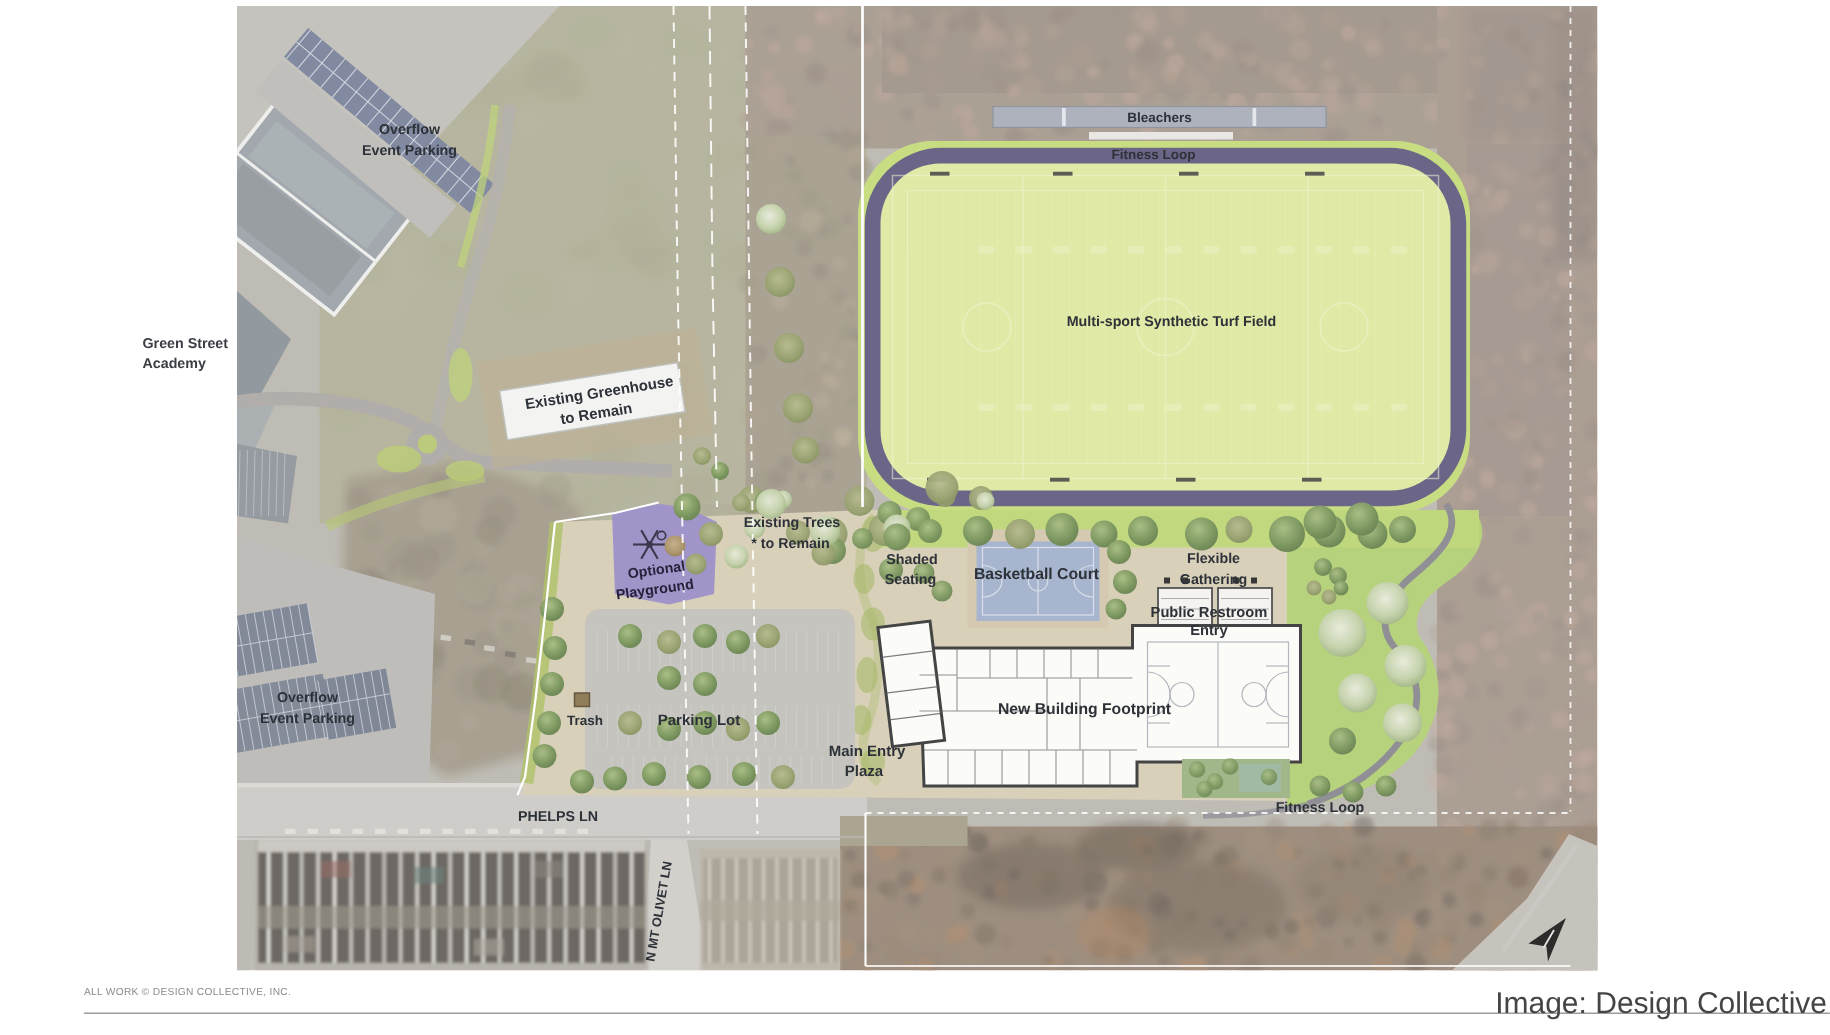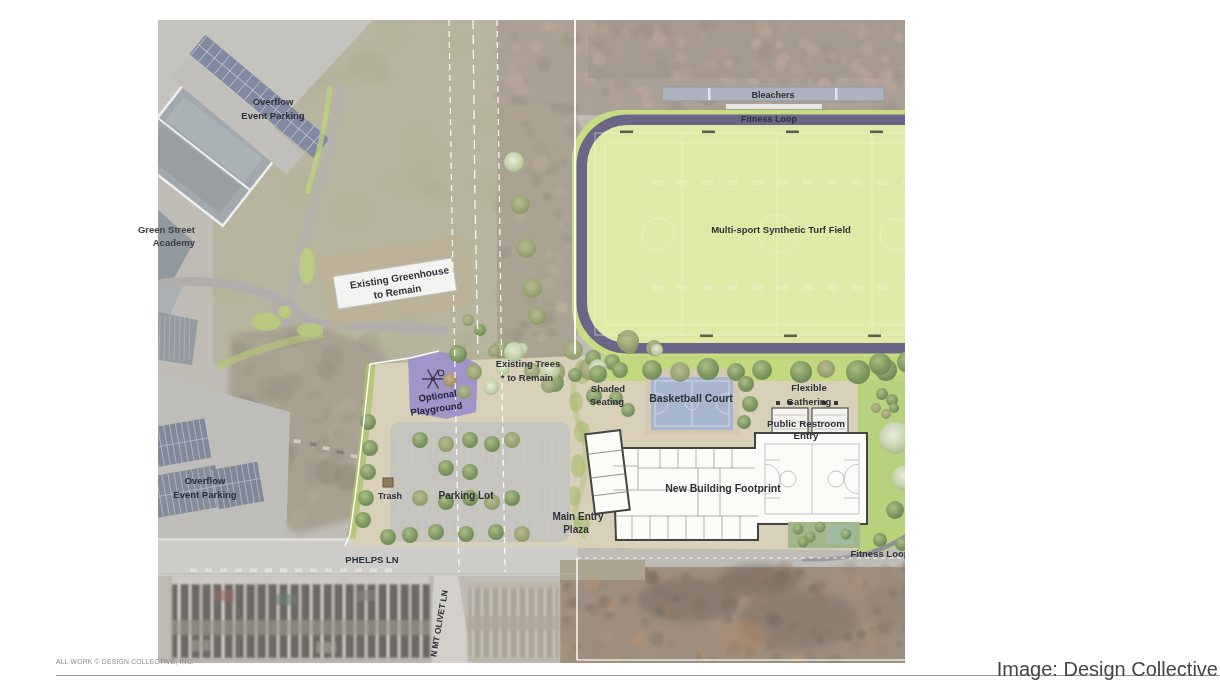--- a/index.html
+++ b/index.html
@@ -1,17 +1,17 @@
 <!DOCTYPE html>
 <html><head>
 <meta charset="utf-8">
 <style>
 html,body{margin:0;padding:0;background:#ffffff;width:1220px;height:690px;overflow:hidden;font-family:"Liberation Sans",sans-serif;}
-#photo{position:absolute;left:158px;top:20px;width:747px;height:643px;overflow:hidden;}
-#gsa{position:absolute;left:95px;top:223px;width:100px;text-align:right;font-size:9.5px;font-weight:700;color:#3a3e44;line-height:13px;}
+#photo{position:absolute;left:158px;top:4px;width:907px;height:643px;overflow:hidden;}
+#gsa{position:absolute;left:95px;top:223px;width:100px;text-align:left;font-size:9.5px;font-weight:700;color:#3a3e44;line-height:13px;}
 #cr{position:absolute;left:56px;top:658px;font-size:6.8px;color:#8c8c8c;letter-spacing:0.2px;}
 #rule{position:absolute;left:56px;top:675px;width:1164px;height:1px;background:#9c9c9c;}
 #credit{position:absolute;right:2px;top:658px;font-size:20px;color:#454545;}
 </style>
 </head>
 <body>
 <div id="photo"><svg width="907" height="643" viewBox="0 0 907 643">
       <defs>
 <radialGradient id="tg" cx="40%" cy="35%" r="75%">
  <stop offset="0%" stop-color="#a6bb80"></stop>

